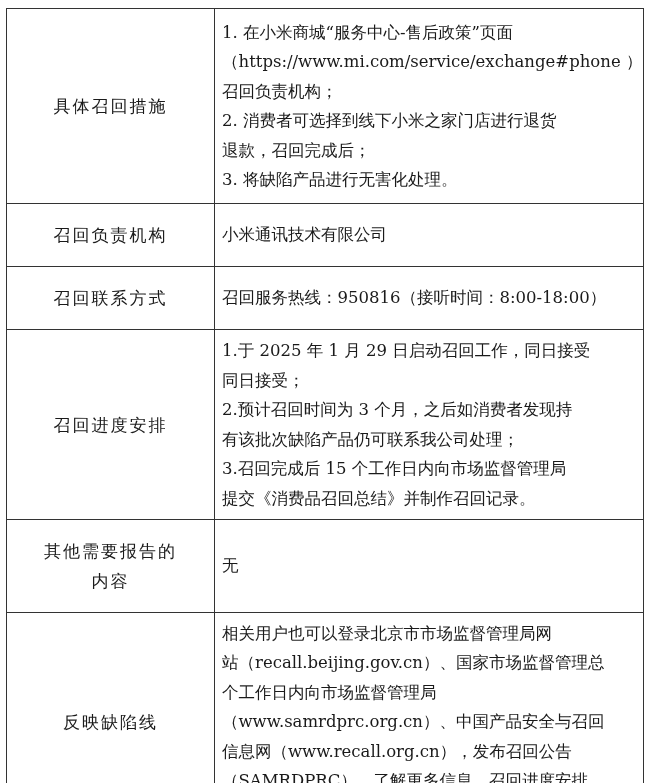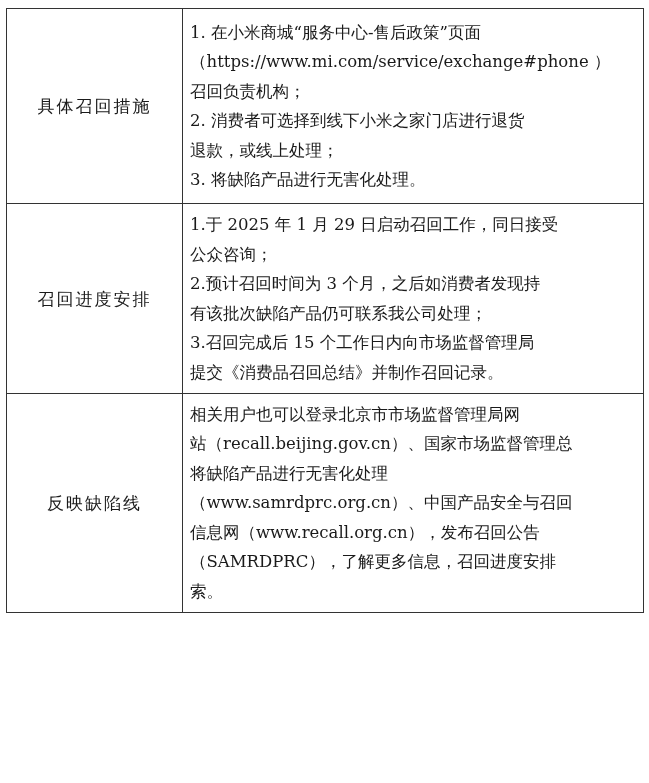--- a/index.html
+++ b/index.html
@@ -1,58 +1,79 @@
 <!DOCTYPE html>
 <html><head>
 <meta charset="utf-8">
 <style>
   html, body { margin: 0; padding: 0; background: #ffffff; }
   body { width: 649px; height: 783px; position: relative; overflow: hidden;
          font-family: "DejaVu Serif", "Liberation Serif", serif; color: #1a1a1a; }
   table { position: absolute; left: 6px; top: 8px; width: 638px;
           border-collapse: collapse; table-layout: fixed; }
-  td { border: 1.5px solid #333; vertical-align: middle; padding: 0; }
+  td { border: 1.5px solid #333; vertical-align: middle; padding: 16px; }
   td.label { width: 175px; text-align: center; font-size: 17px; line-height: 30px;
              letter-spacing: 2px; }
   td.value { padding: 0 4px 0 7px; font-size: 16.5px; line-height: 29.5px; margin-left: 12px; }
   .line { display: block; white-space: nowrap; }
 </style>
 </head>
 <body>
 
 <table>
   <tbody>
       <tr style="height:195px">
     <td class="label">具体召回措施</td>
     <td class="value">
       <span class="line">1. 在小米商城“服务中心-售后政策”页面</span>
       <span class="line">（https://www.mi.com/service/exchange#phone  ）</span>
       <span class="line">召回负责机构；</span>
       <span class="line">2. 消费者可选择到线下小米之家门店进行退货</span>
-      <span class="line">退款，或线上处理；</span>
+      <span class="line">退款，召回完成后；</span>
       <span class="line">3. 将缺陷产品进行无害化处理。</span>
+    </td>
+  </tr>
+  <tr style="height:52px">
+    <td class="label">召回负责机构</td>
+    <td class="value">
+      <span class="line">小米通讯技术有限公司</span>
+    </td>
+  </tr>
+  <tr style="height:55px">
+    <td class="label">召回联系方式</td>
+    <td class="value">
+      <span class="line">召回服务热线：950816（接听时间：8:00-18:00）</span>
     </td>
   </tr>
   <tr style="height:190px">
     <td class="label">召回进度安排</td>
     <td class="value">
       <span class="line">1.于 2025 年 1 月 29 日启动召回工作，同日接受</span>
-      <span class="line">公众咨询；</span>
+      <span class="line">同日接受；</span>
       <span class="line">2.预计召回时间为 3 个月，之后如消费者发现持</span>
       <span class="line">有该批次缺陷产品仍可联系我公司处理；</span>
       <span class="line">3.召回完成后 15 个工作日内向市场监督管理局</span>
       <span class="line">提交《消费品召回总结》并制作召回记录。</span>
+    </td>
+  </tr>
+  <tr style="height:62px">
+    <td class="label">
+      <span class="line">其他需要报告的</span>
+      <span class="line">内容</span>
+    </td>
+    <td class="value">
+      <span class="line">无</span>
     </td>
   </tr>
   <tr style="height:219px">
     <td class="label">反映缺陷线</td>
     <td class="value">
       <span class="line">相关用户也可以登录北京市市场监督管理局网</span>
       <span class="line">站（recall.beijing.gov.cn）、国家市场监督管理总</span>
-      <span class="line">将缺陷产品进行无害化处理</span>
+      <span class="line">个工作日内向市场监督管理局</span>
       <span class="line">（www.samrdprc.org.cn）、中国产品安全与召回</span>
       <span class="line">信息网（www.recall.org.cn），发布召回公告</span>
       <span class="line">（SAMRDPRC），了解更多信息，召回进度安排</span>
       <span class="line">索。</span>
     </td>
   </tr>
 </tbody>
   </table>
 
 </body></html>

